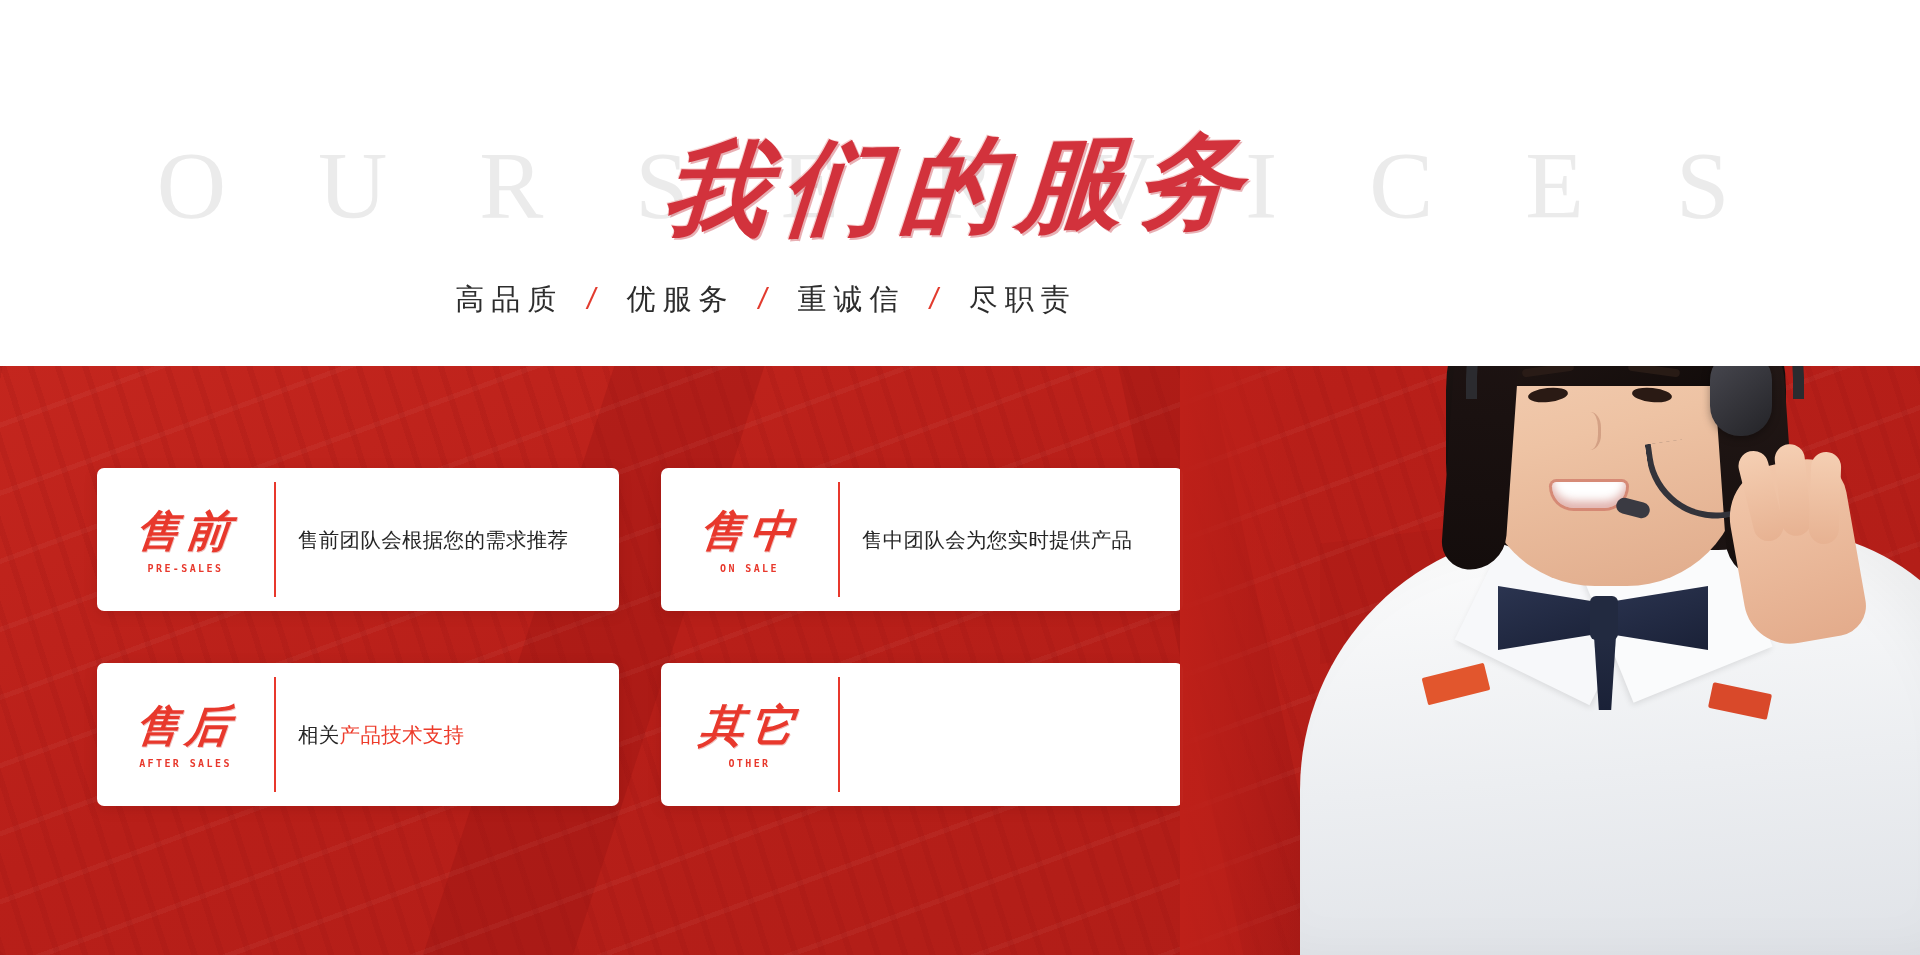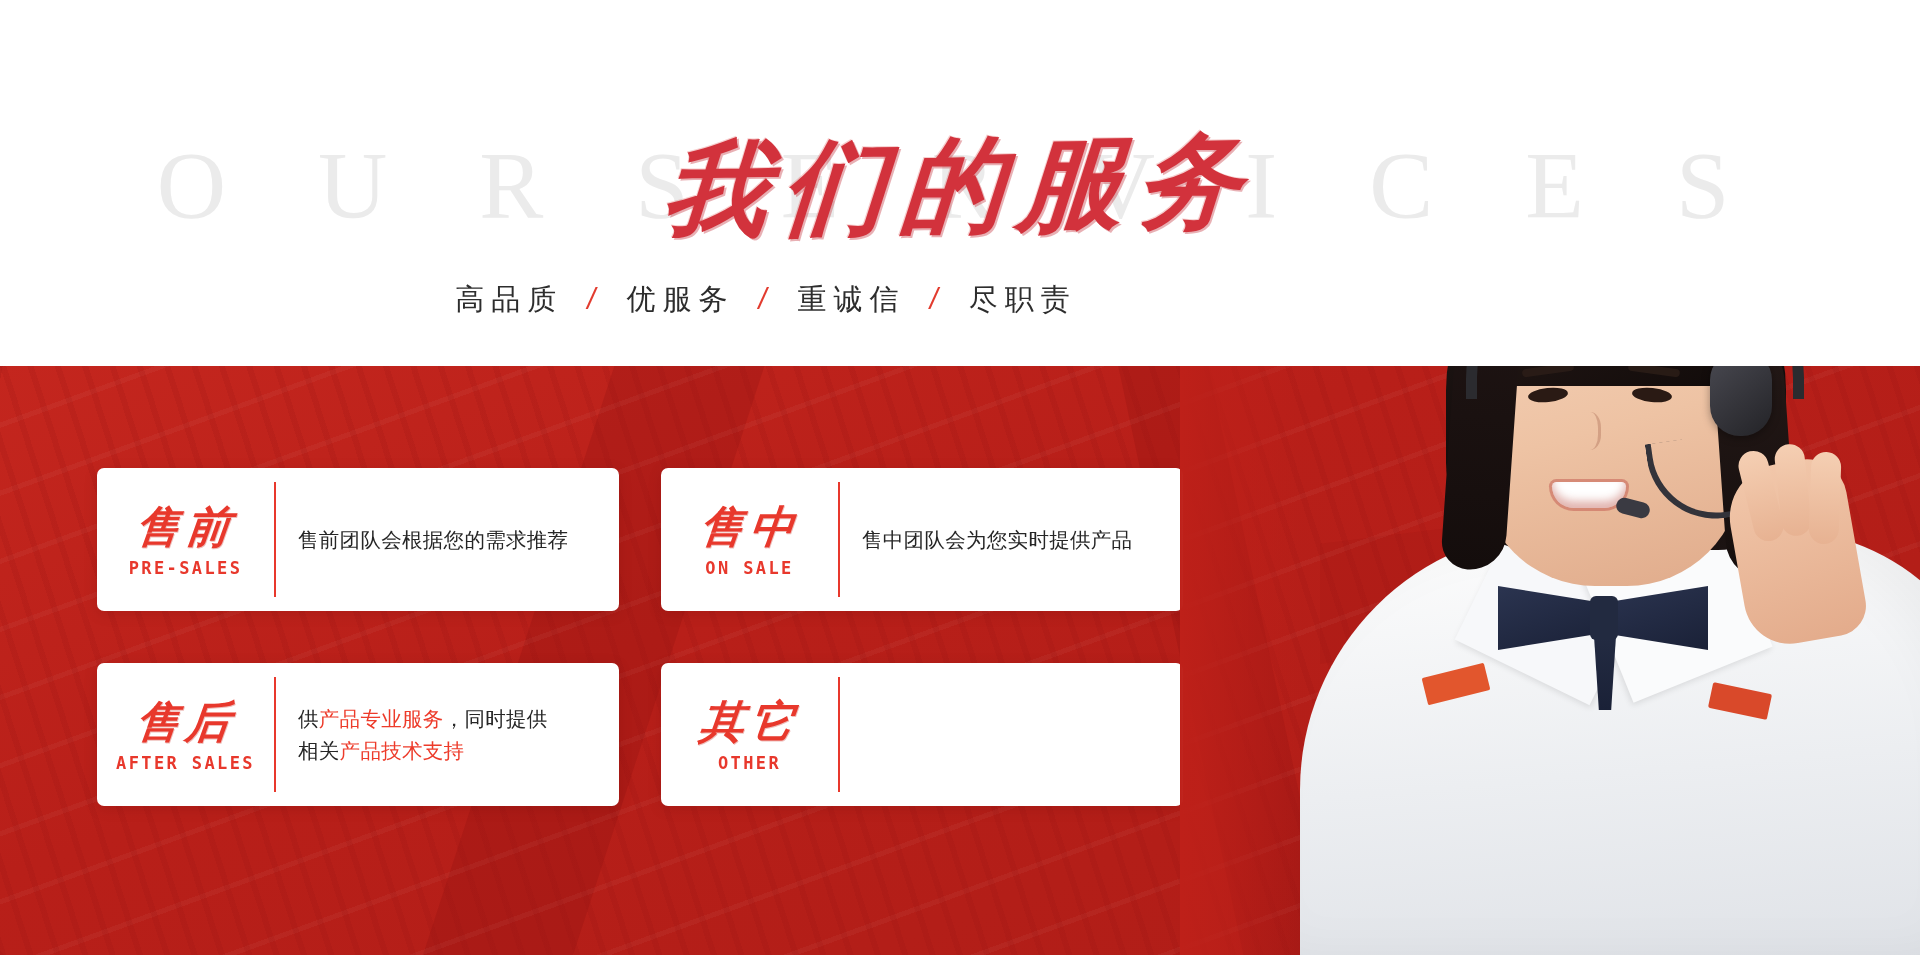--- a/index.html
+++ b/index.html
@@ -84,21 +84,21 @@
   }
   .cn-label{
     font-size:44px;line-height:1.02;letter-spacing:6px;font-weight:700;
     color:#e8382c;white-space:nowrap;
     font-family:"DejaVu Serif","Liberation Serif",serif;
     font-style:italic;
     transform:skewX(-6deg);
     text-shadow:1px 1px 0 rgba(200,40,30,.30);
   }
   .en-label{
-    margin-top:9px;font-size:17px;letter-spacing:2.4px;font-weight:700;
+    margin-top:9px;font-size:10px;letter-spacing:2.4px;font-weight:700;
     color:#e8382c;white-space:nowrap;
     font-family:"DejaVu Sans Mono","Liberation Mono",monospace;
   }
   .divider{
     width:2px;background:#e8382c;margin:14px 0;flex:0 0 2px;
   }
   .card-right{
     flex:1;display:flex;flex-direction:column;justify-content:center;
     padding:0 12px 0 22px;
   }
@@ -291,21 +291,20 @@
         </div>
       </div>
 
       <div class="card c3">
         <div class="card-left">
           <div class="cn-label">售后</div>
           <div class="en-label">AFTER SALES</div>
         </div>
         <div class="divider"></div>
         <div class="card-right">
-          <div class="line"><span>供</span><span class="hl">产品专业服务</span><span>，同时提供</span></div>
           <div class="line"><span>相关</span><span class="hl">产品技术支持</span></div>
         </div>
       </div>
 
       <div class="card c4">
         <div class="card-left">
           <div class="cn-label">其它</div>
           <div class="en-label">OTHER</div>
         </div>
         <div class="divider"></div>

